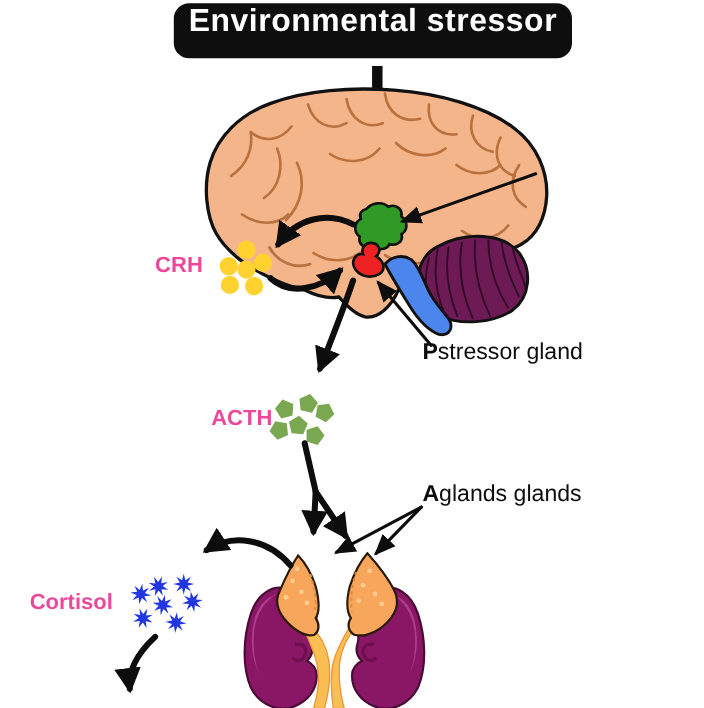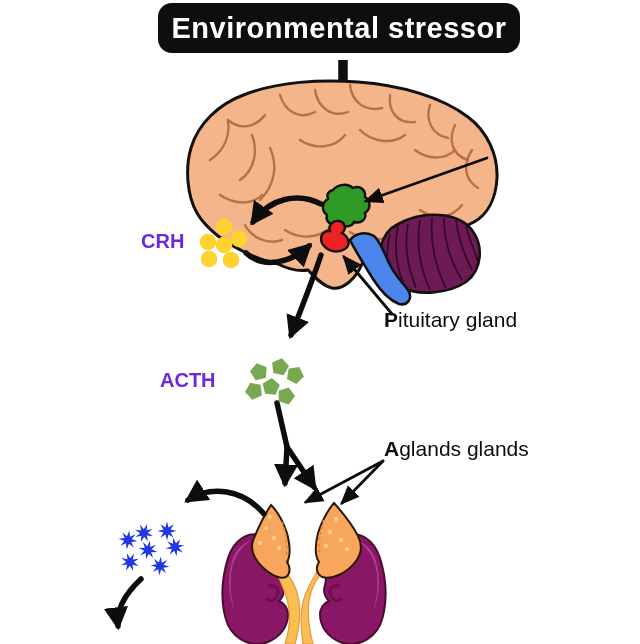--- a/index.html
+++ b/index.html
@@ -1,24 +1,24 @@
 <!DOCTYPE html>
 <html><head>
 <meta charset="utf-8">
 <style>
   html,body{margin:0;padding:0;background:#ffffff;}
   #stage{position:relative;width:640px;height:644px;background:#ffffff;overflow:hidden;
          font-family:"Liberation Sans",sans-serif;}
   #art{position:absolute;left:0;top:0;}
   .title-box{position:absolute;left:158px;top:3px;width:362px;height:50px;
-             border-radius:14px;display:flex;align-items:center;justify-content:center;}
+             border-radius:14px;display:flex;justify-content:center;}
   .title-box span{font-size:29px;font-weight:700;letter-spacing:.5px;white-space:nowrap;}
   .lbl{position:absolute;font-size:21px;font-weight:400;color:#0d0d0d;white-space:nowrap;}
   .lbl .ini{font-weight:700;}
-  .hormone{position:absolute;font-size:20px;font-weight:700;color:#6d28d9;white-space:nowrap;}
+  .hormone{position:absolute;font-size:20px;font-weight:700;color:#ec4899;white-space:nowrap;}
 </style>
 </head>
 <body>
 
 <div id="stage">
 
   <svg id="art" width="640" height="644" viewBox="0 0 640 644">
     <defs>
       <marker id="ah" markerWidth="4.2" markerHeight="4.4" refX="3.4" refY="2.2" orient="auto" markerUnits="strokeWidth">
         <path d="M0,0 L4.2,2.2 L0,4.4 Z" fill="#0d0d0d"></path>
@@ -170,22 +170,23 @@
       <path stroke-width="2.8" d="M 383,461 L 306,502" marker-end="url(#ah2)"></path>
       <path stroke-width="2.8" d="M 383,461 L 342,503" marker-end="url(#ah2)"></path>
     </g>
   </svg>
 
   <div class="title-box" style="background: rgb(14, 14, 14); color: rgb(255, 255, 255);">
     <span>Environmental stressor</span>
   </div>
 
   <div class="lbl" style="left:384px;top:308px">
-    <span class="ini">P</span><span>ituitary gland</span>
+    <span class="ini">P</span><span>stressor gland</span>
   </div>
   <div class="lbl" style="left:384px;top:437px">
     <span class="ini">A</span><span>glands glands</span>
   </div>
 
   <div class="hormone" style="left:141px;top:230px">CRH</div>
-  <div class="hormone" style="left:160px;top:369px">ACTH</div>
+  <div class="hormone" style="left:192px;top:369px">ACTH</div>
+  <div class="hormone" style="left:27px;top:537px">Cortisol</div>
 
 </div>
 
 </body></html>

